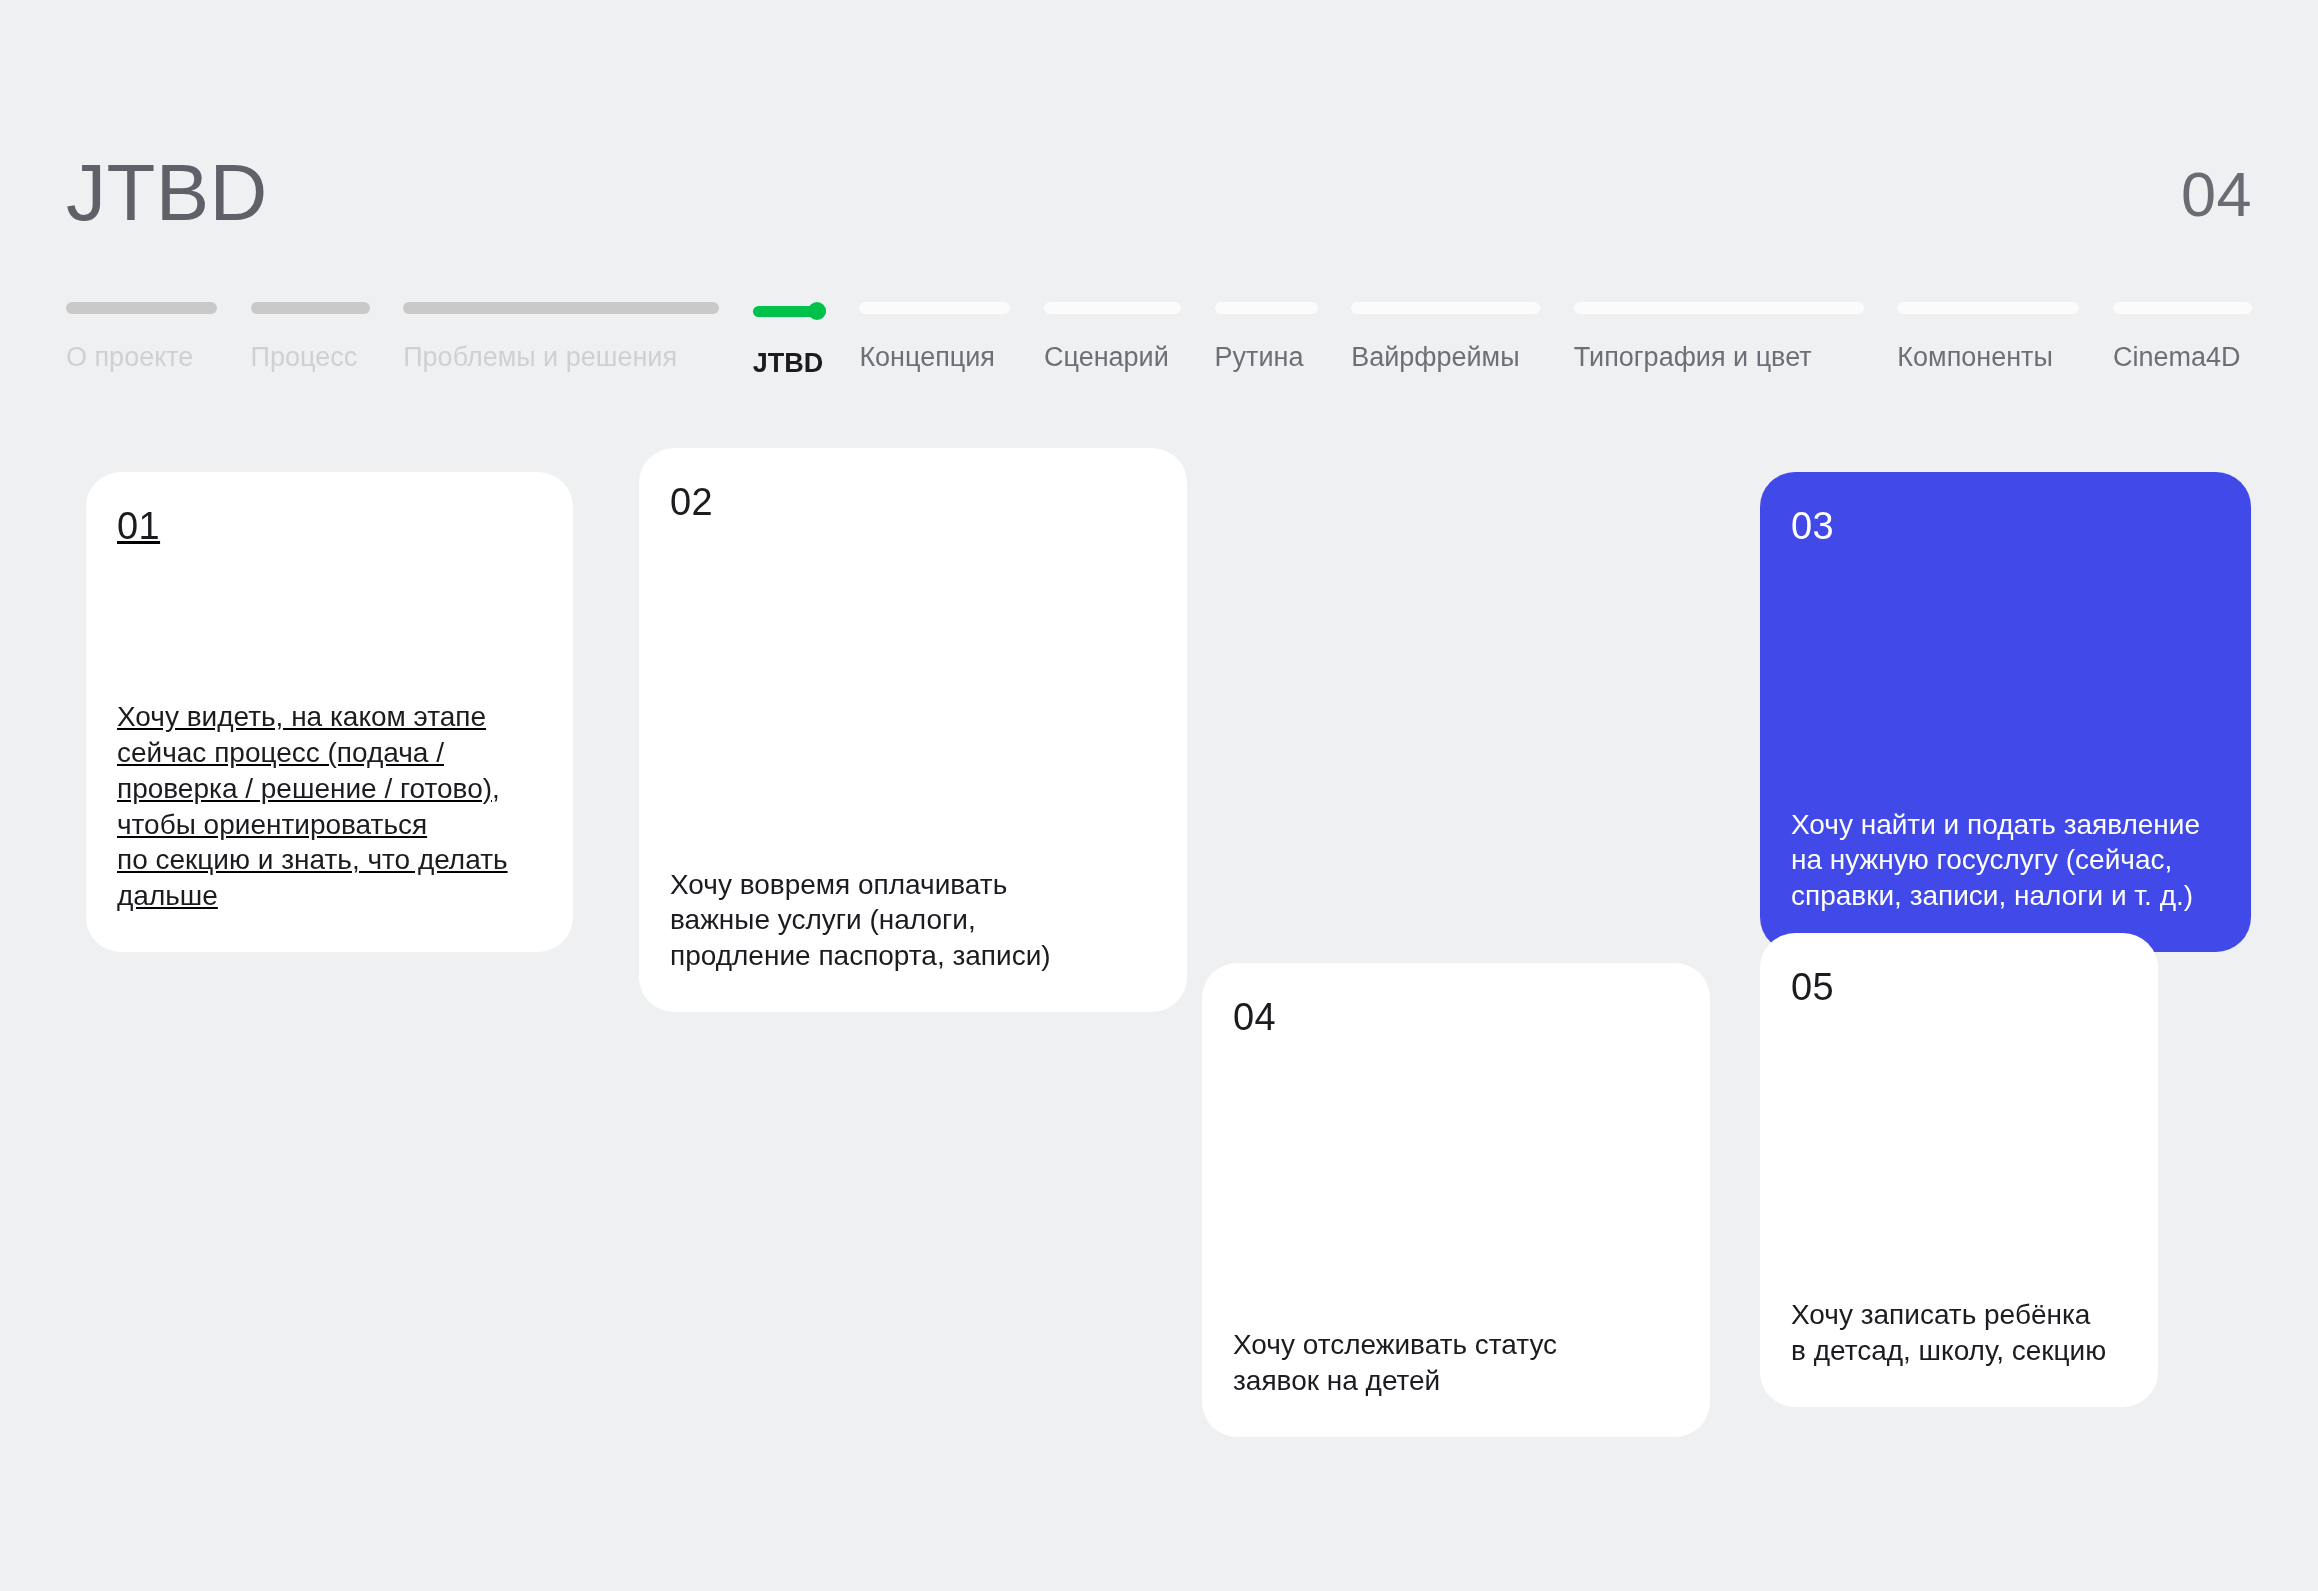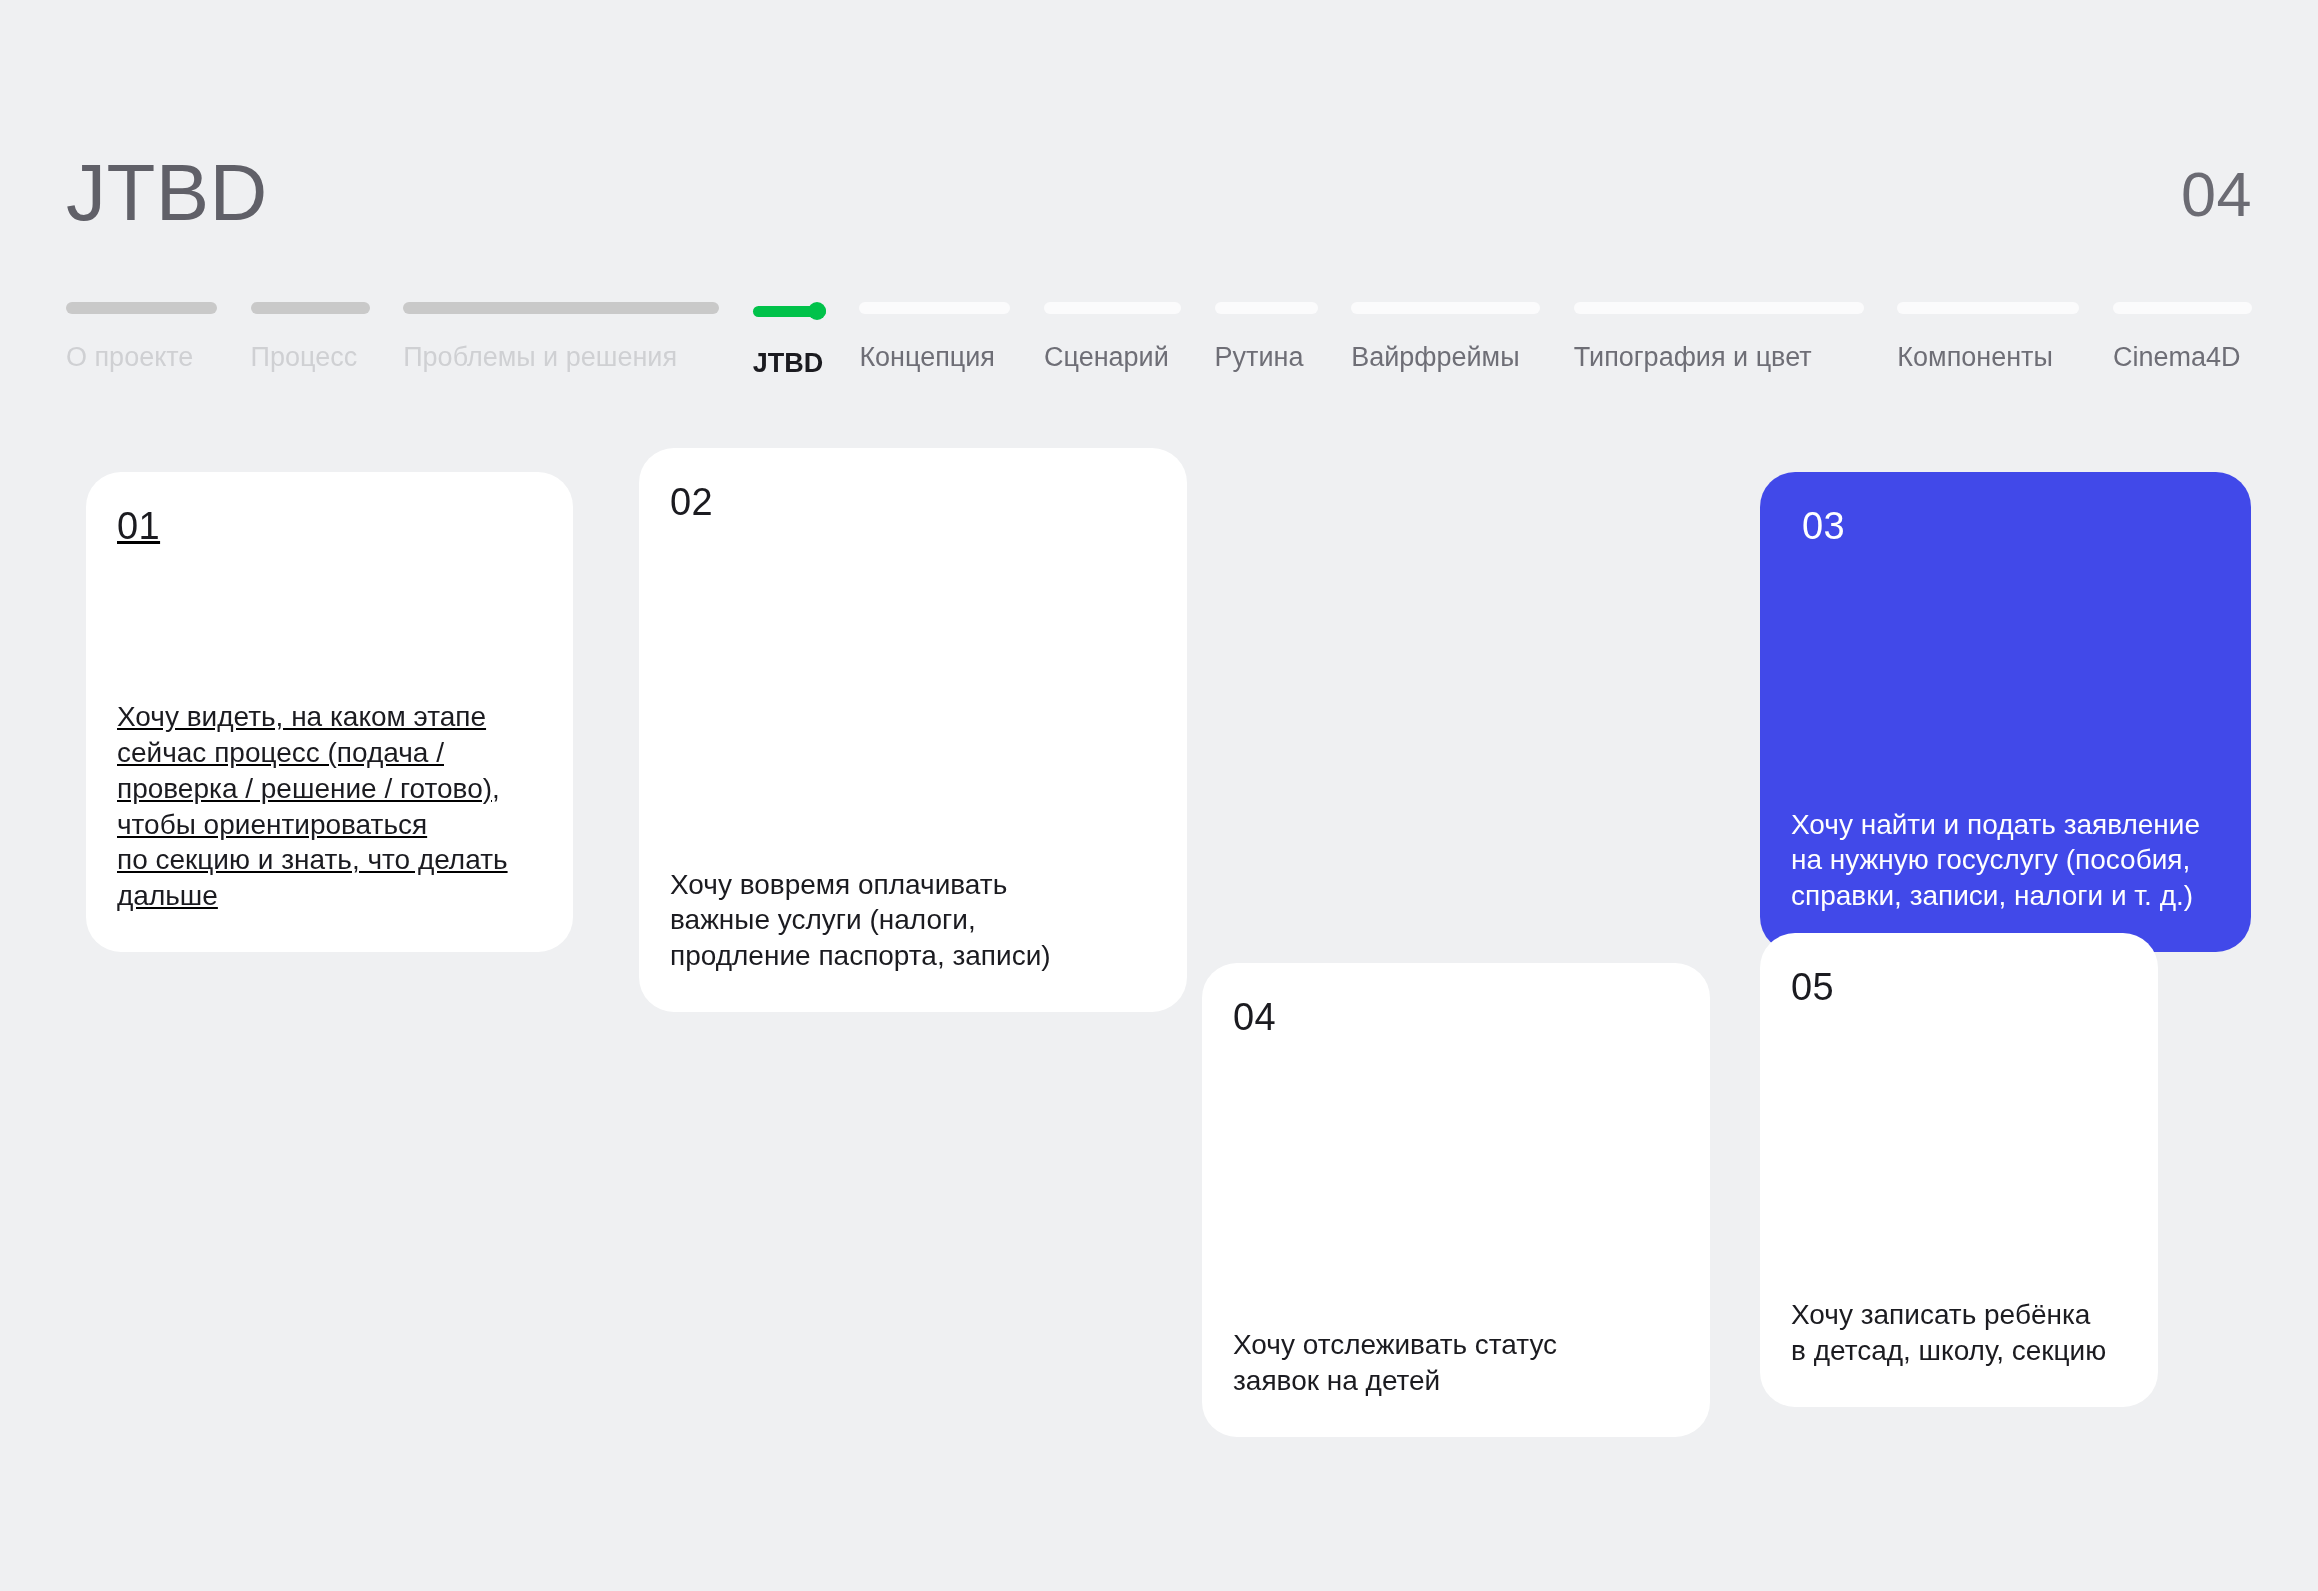--- a/index.html
+++ b/index.html
@@ -127,21 +127,21 @@
 
   .card.accent { background: #4149e9; }
 
   .card-number {
     font-size: 38px;
     line-height: 1;
     color: #1b1b20;
     font-weight: 400;
     letter-spacing: 0.4px;
   }
-  .card.accent .card-number { color: #ffffff; margin-left: 11px; }
+  .card.accent .card-number { color: #ffffff; }
 
   .card-text {
     font-size: 28px;
     line-height: 1.28;
     color: #1b1b20;
     font-weight: 400;
     white-space: pre-line;
   }
   .card.accent .card-text { color: #ffffff; }
 
@@ -222,21 +222,21 @@
   <div class="card" id="card-02">
     <div class="card-number">02</div>
     <div class="card-text">Хочу вовремя оплачивать
 важные услуги (налоги,
 продление паспорта, записи)</div>
   </div>
 
   <div class="card accent" id="card-03">
     <div class="card-number">03</div>
     <div class="card-text">Хочу найти и подать заявление
-на нужную госуслугу (пособия,
+на нужную госуслугу (сейчас,
 справки, записи, налоги и т. д.)</div>
   </div>
 
   <div class="card" id="card-04">
     <div class="card-number">04</div>
     <div class="card-text">Хочу отслеживать статус
 заявок на детей</div>
   </div>
 
   <div class="card" id="card-05">

